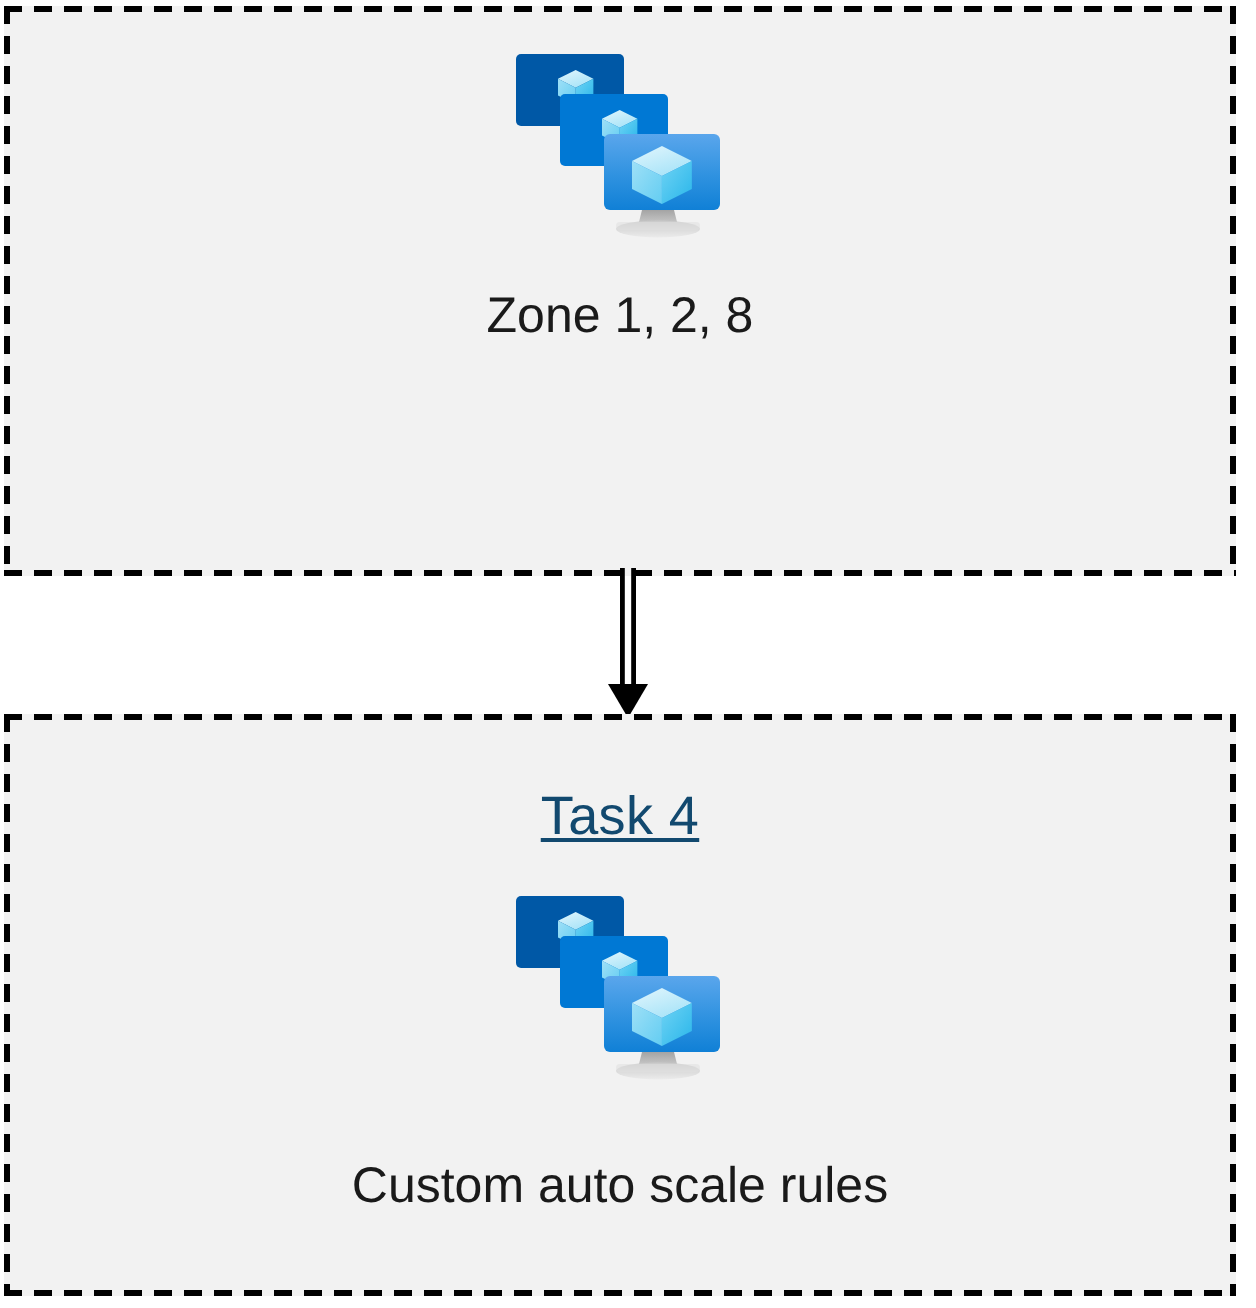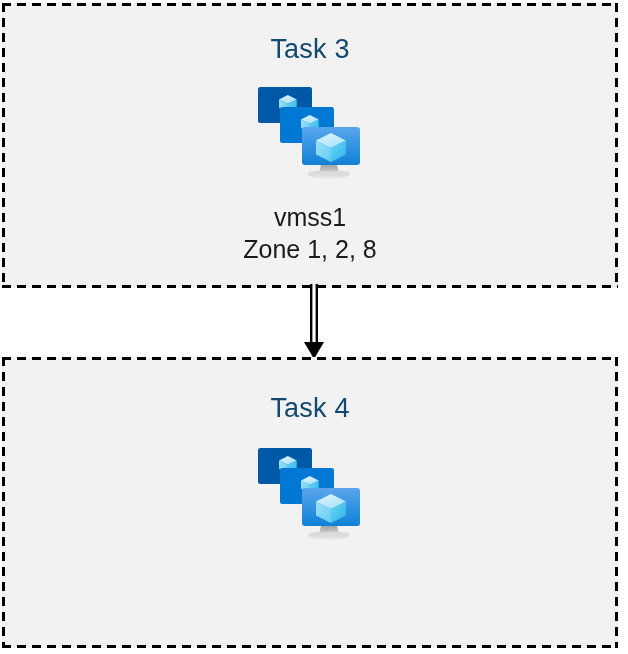--- a/index.html
+++ b/index.html
@@ -96,21 +96,21 @@
     line-height: 1.28;
     text-align: center;
     white-space: nowrap;
   }
 
   
   #box-task3 .task-title { margin-top: 33px; }
   #box-task3 .vmss-icon { margin-top: 22px; }
   #box-task3 .caption   { margin-top: 16px; }
 
-  #box-task4 .task-title { margin-top: 38px; }
+  #box-task4 .task-title { margin-top: 38px; text-decoration: underline; }
   #box-task4 .vmss-icon  { margin-top: 24px; }
   #box-task4 .caption    { margin-top: 30px; }
 
   
   #connector {
     position: absolute;
     left: 296px;
     top: 284px;
     width: 36px;
     height: 76px;
@@ -121,21 +121,20 @@
 
 <div id="canvas">
 
   <div class="task-box" id="box-task3">
     <div class="edge edge-top"></div>
     <div class="edge edge-bottom"></div>
     <div class="edge edge-left"></div>
     <div class="edge edge-right"></div>
 
     <div class="box-inner">
-      <div class="task-title">Task 3</div>
 
       <span class="vmss-icon">
         <svg width="108" height="96" viewBox="0 0 108 96" xmlns="http://www.w3.org/2000/svg">
           <defs>
             <linearGradient id="frontGrad3" x1="0" y1="0" x2="0" y2="1">
               <stop offset="0%" stop-color="#5aa6ec"></stop>
               <stop offset="55%" stop-color="#2f92e0"></stop>
               <stop offset="100%" stop-color="#1080d6"></stop>
             </linearGradient>
             <linearGradient id="standGrad3" x1="0" y1="0" x2="0" y2="1">
@@ -181,21 +180,20 @@
           <rect x="46" y="42" width="58" height="38" rx="3" fill="url(#frontGrad3)"></rect>
           <g transform="translate(60,48) scale(0.88)">
             <polygon points="17,0 34,8.5 17,17 0,8.5" fill="url(#cubeTop3)"></polygon>
             <polygon points="0,8.5 17,17 17,33 0,24.5" fill="url(#cubeLeft3)"></polygon>
             <polygon points="34,8.5 17,17 17,33 34,24.5" fill="url(#cubeRight3)"></polygon>
           </g>
         </svg>
       </span>
 
       <div class="caption">
-        <div>vmss1</div>
         <div>Zone 1, 2, 8</div>
       </div>
     </div>
   </div>
 
   <div id="connector">
     <svg width="36" height="76" viewBox="0 0 36 76" xmlns="http://www.w3.org/2000/svg">
 
       <rect x="14" y="0" width="2.4" height="60" fill="#000000"></rect>
       <rect x="19.6" y="0" width="2.4" height="60" fill="#000000"></rect>
@@ -263,16 +261,19 @@
 
           <rect x="46" y="42" width="58" height="38" rx="3" fill="url(#frontGrad4)"></rect>
           <g transform="translate(60,48) scale(0.88)">
             <polygon points="17,0 34,8.5 17,17 0,8.5" fill="url(#cubeTop4)"></polygon>
             <polygon points="0,8.5 17,17 17,33 0,24.5" fill="url(#cubeLeft4)"></polygon>
             <polygon points="34,8.5 17,17 17,33 34,24.5" fill="url(#cubeRight4)"></polygon>
           </g>
         </svg>
       </span>
 
+      <div class="caption">
+        <div>Custom auto scale rules</div>
+      </div>
     </div>
   </div>
 
 </div>
 
 </body></html>

